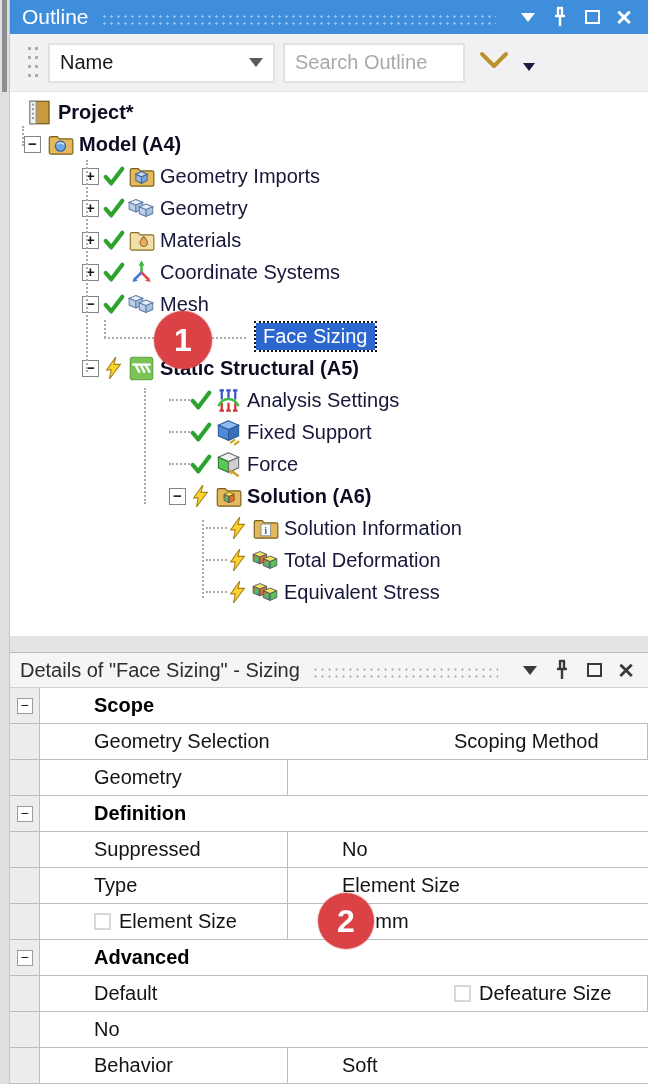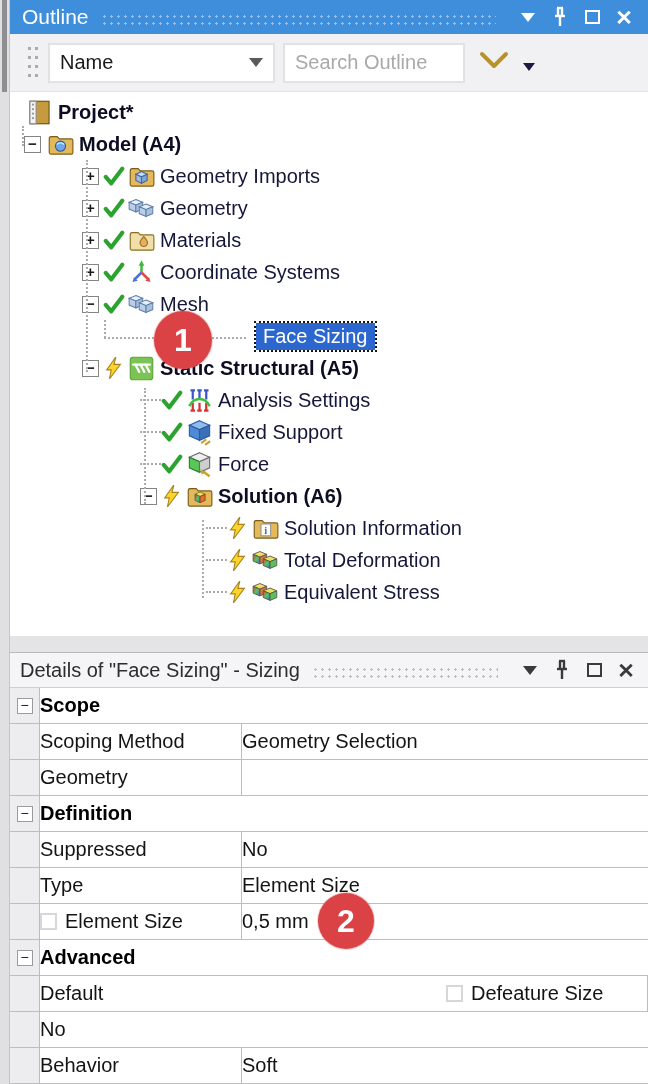--- a/index.html
+++ b/index.html
@@ -32,21 +32,21 @@
   .combo-tri { width:0; height:0; border-left:7px solid transparent; border-right:7px solid transparent; border-top:9px solid #5a5a5a; }
   .search { width:182px; height:40px; margin-left:8px; border:2px solid #E2E2E4; padding:0 10px; font-size:20px; color:#222; font-family:"Liberation Sans", sans-serif; outline:none; }
   .search::placeholder { color:#A9A9A9; }
   .gold-chev { margin-left:14px; cursor:pointer; }
   .mini-tri { width:0; height:0; border-left:6px solid transparent; border-right:6px solid transparent; border-top:8px solid #1c1c40; margin-left:14px; margin-top:8px; cursor:pointer; }
 
   
   .tree { position:relative; padding-top:4px; background:#fff; height:544px; overflow:hidden; }
   .trow { display:flex; align-items:center; height:32px; white-space:nowrap; }
   .lvl0 { padding-left:14px; } .lvl1 { padding-left:14px; }
-  .lvl2 { padding-left:72px; } .lvl3 { padding-left:130px; } .lvl4 { padding-left:196px; }
+  .lvl2 { padding-left:72px; } .lvl3 { padding-left:130px;margin-left:29px; } .lvl4 { padding-left:196px; }
   .selrow { padding-left:246px;align-items:center; }
   .expander { width:17px; height:17px; border:1px solid #848484; background:#fff; color:#1a1a1a; font-size:15px; line-height:14px; text-align:center; flex:none; margin-right:4px; cursor:pointer; font-weight:700; }
   .stub { width:21px; height:2px; border-bottom:2px dotted #ABABAB; flex:none; }
   .bigico { width:27px; height:27px; flex:none; margin:0 5px 0 2px; }
   .bigico svg { width:100%; height:100%; display:block; }
   .statico { width:22px; height:22px; flex:none; margin-right:1px; }
   .statico svg { width:100%; height:100%; display:block; }
   .tlabel { font-size:20px; color:#16163A; }
   .tbold { font-weight:700; color:#0c0c22; }
   .tlabel.selected { background:#2B67CE; color:#fff; padding:2px 7px; outline:2px dotted #151515; outline-offset:0px; }
@@ -59,21 +59,21 @@
   .dheader .title { font-size:20px; color:#2d2d2d; }
   .dheader .dotfill { background-image:radial-gradient(circle, #BDBDBF 1.1px, transparent 1.3px); background-size:7px 7px; }
   .dheader .tri-down { border-top-color:#3a3a3a; }
   .dheader .maxbox { border-color:#3a3a3a; }
   .dheader .closex { color:#3a3a3a; }
 
   .dtable { width:100%; }
   .drow { display:flex; height:36px; border-bottom:1px solid #BDBDBD; align-items:stretch; }
   .gutter { width:30px; flex:none; background:#EDEDEF; border-right:1px solid #BDBDBD; display:flex; align-items:center; justify-content:center; }
   .gminus { width:16px; height:16px; border:1px solid #9a9a9a; background:#fff; font-size:14px; line-height:13px; text-align:center; color:#1a1a1a; cursor:pointer; }
-  .dcell { display:flex; align-items:center; padding:0 0; font-size:20px; color:#141414; }
+  .dcell { display:flex; align-items:center; padding:0 8px; font-size:20px; color:#141414;margin-left:46px; }
   .dlabel { width:202px; flex:none; border-right:1px solid #BDBDBD; }
   .dvalue { flex:1; }
   .dgroup { flex:1; font-weight:700; color:#000; }
   .chk { width:17px; height:17px; border:2px solid #D7D7D9; background:#fff; flex:none; margin-right:8px; cursor:pointer; }
 
   
   .badge { position:absolute; border-radius:50%; background:#DB4245; color:#fff; font-weight:700; display:flex; align-items:center; justify-content:center; z-index:50; box-shadow:0 0 0 1px rgba(219,66,69,.25); }
   .badge1 { left:154px; top:311px; width:58px; height:58px; font-size:32px; }
   .badge2 { left:318px; top:893px; width:56px; height:56px; font-size:32px; }
 </style>
@@ -459,24 +459,24 @@
     </div>
     <div class="dtable" id="dtable">
         <div class="drow">
           <div class="gutter">
             <span class="gminus">−</span>
           </div>
           <div class="dcell dgroup">Scope</div>
         </div>
         <div class="drow">
           <div class="gutter"></div>
+          <div class="dcell dvalue">Geometry Selection</div>
           <div class="dcell dlabel">
             <span>Scoping Method</span>
           </div>
-          <div class="dcell dvalue">Geometry Selection</div>
         </div>
         <div class="drow">
           <div class="gutter"></div>
           <div class="dcell dlabel">
             <span>Geometry</span>
           </div>
         </div>
         <div class="drow">
           <div class="gutter">
             <span class="gminus">−</span>

